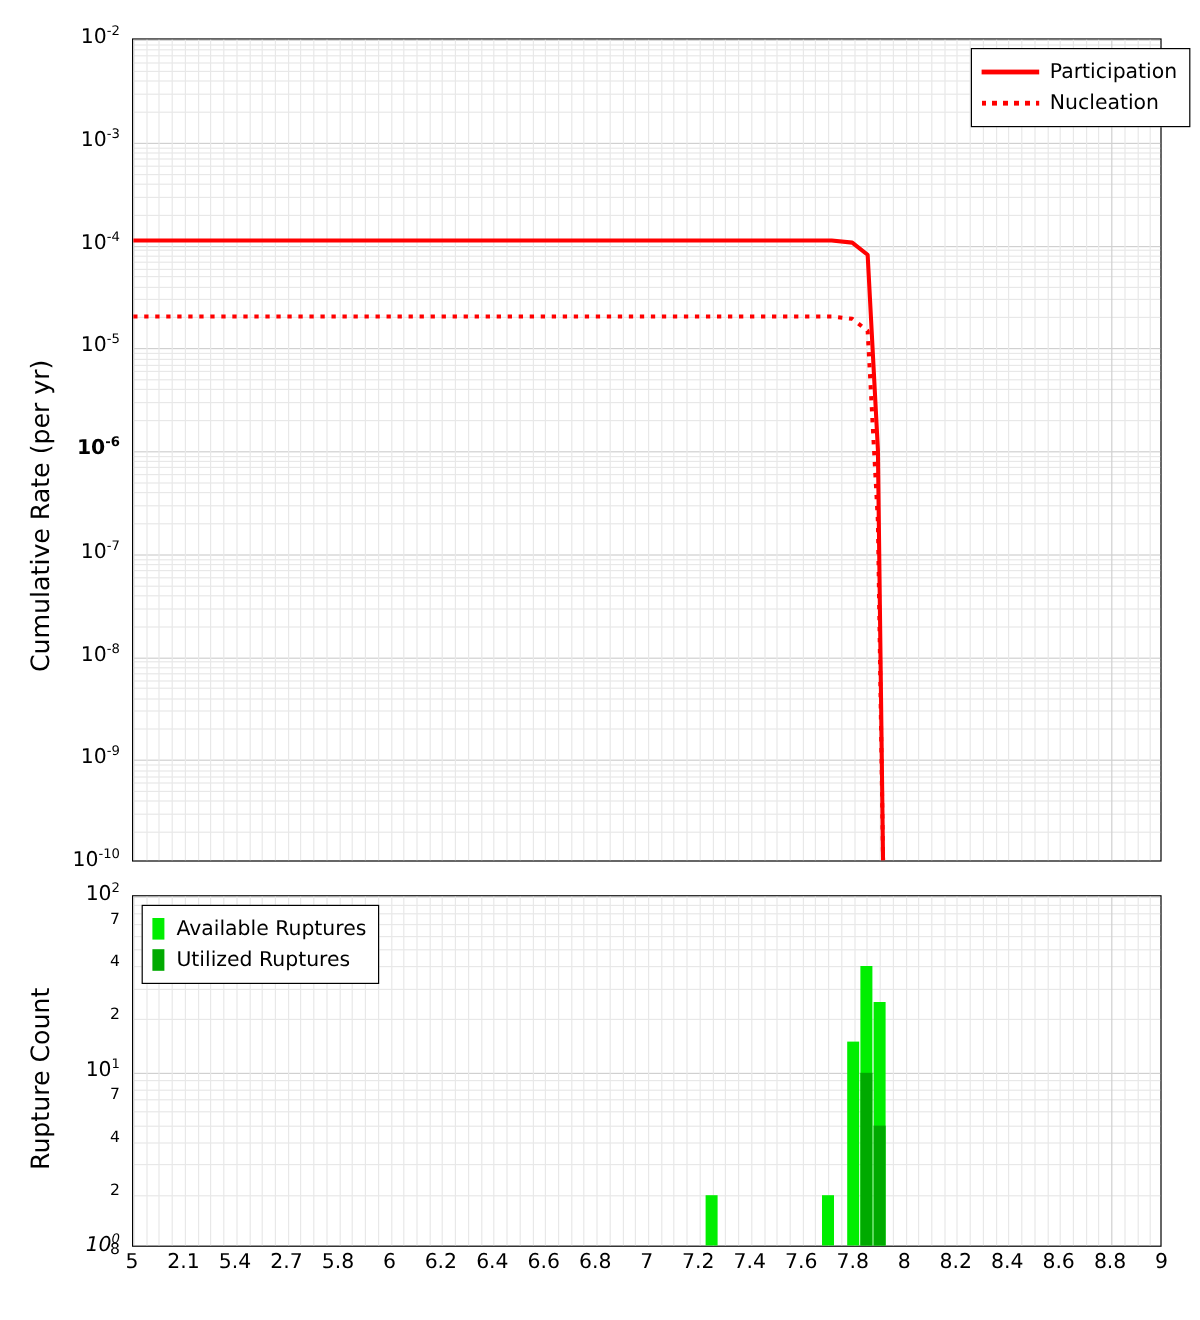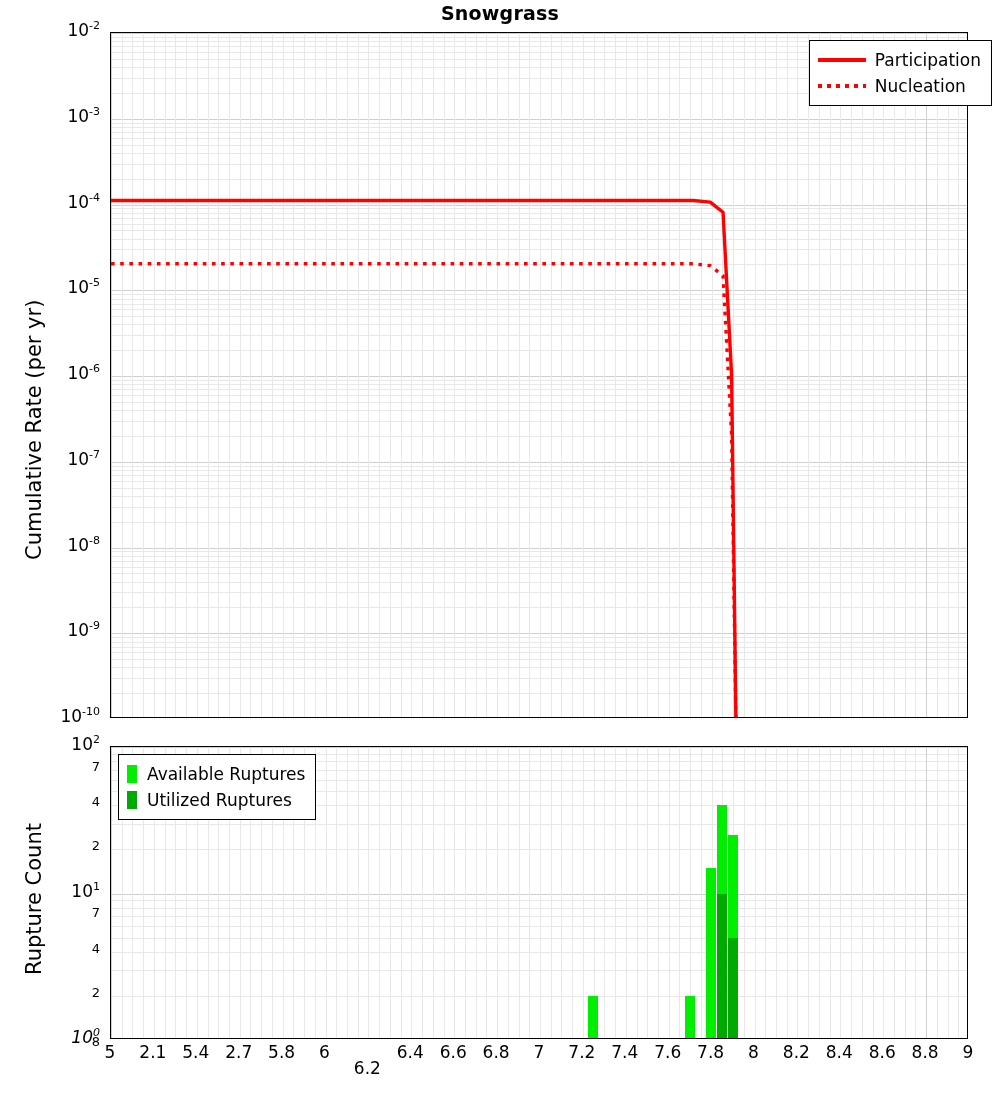--- a/index.html
+++ b/index.html
@@ -187,21 +187,20 @@
   .bar {
     position: absolute;
     bottom: 0;
   }
 </style>
 </head>
 <body>
 
 <div id="root">
 
-  <div class="chart-title">Snowgrass</div>
 
   <div class="plot-frame" id="top-panel">
     <div id="top-grid">
         <div class="gridline-h" style="top: 660.2px;"></div>
         <div class="gridline-h" style="top: 645.1px;"></div>
         <div class="gridline-h" style="top: 634.4px;"></div>
         <div class="gridline-h" style="top: 626.1px;"></div>
         <div class="gridline-h" style="top: 619.3px;"></div>
         <div class="gridline-h" style="top: 613.5px;"></div>
         <div class="gridline-h" style="top: 608.6px;"></div>
@@ -357,21 +356,21 @@
       </svg>
   </div>
 
   <div class="ylabel" id="ylabel-top">Cumulative Rate (per yr)</div>
 
   <div id="top-yticks">
       <div class="ytick" style="top: 19px; left: 0px; width: 100px;">10<sup>-2</sup></div>
       <div class="ytick" style="top: 104.8px; left: 0px; width: 100px;">10<sup>-3</sup></div>
       <div class="ytick" style="top: 190.5px; left: 0px; width: 100px;">10<sup>-4</sup></div>
       <div class="ytick" style="top: 276.3px; left: 0px; width: 100px;">10<sup>-5</sup></div>
-      <div class="ytick" style="top: 362px; left: 0px; width: 100px;">10<sup>-6</sup></div>
+      <div class="ytick" style="top: 362px; left: 0px; width: 100px; font-weight: bold;">10<sup>-6</sup></div>
       <div class="ytick" style="top: 447.8px; left: 0px; width: 100px;">10<sup>-7</sup></div>
       <div class="ytick" style="top: 533.5px; left: 0px; width: 100px;">10<sup>-8</sup></div>
       <div class="ytick" style="top: 619.3px; left: 0px; width: 100px;">10<sup>-9</sup></div>
       <div class="ytick" style="top: 705px; left: 0px; width: 100px;">10<sup>-10</sup></div>
     </div>
 
   <div class="legend" id="legend-top">
     <div class="legend-row">
       <span class="legend-key">
           <span class="solid-line"></span>
@@ -530,21 +529,21 @@
     </div>
   </div>
 
   <div id="xticks">
       <div class="xtick" style="left: 110px;">5</div>
       <div class="xtick" style="left: 152.9px;">2.1</div>
       <div class="xtick" style="left: 195.8px;">5.4</div>
       <div class="xtick" style="left: 238.7px;">2.7</div>
       <div class="xtick" style="left: 281.6px;">5.8</div>
       <div class="xtick" style="left: 324.5px;">6</div>
-      <div class="xtick" style="left: 367.4px; margin-top: 16px;">6.2</div>
+      <div class="xtick" style="left: 367.4px;">6.2</div>
       <div class="xtick" style="left: 410.3px;">6.4</div>
       <div class="xtick" style="left: 453.2px;">6.6</div>
       <div class="xtick" style="left: 496.1px;">6.8</div>
       <div class="xtick" style="left: 539px;">7</div>
       <div class="xtick" style="left: 581.9px;">7.2</div>
       <div class="xtick" style="left: 624.8px;">7.4</div>
       <div class="xtick" style="left: 667.7px;">7.6</div>
       <div class="xtick" style="left: 710.6px;">7.8</div>
       <div class="xtick" style="left: 753.5px;">8</div>
       <div class="xtick" style="left: 796.4px;">8.2</div>

